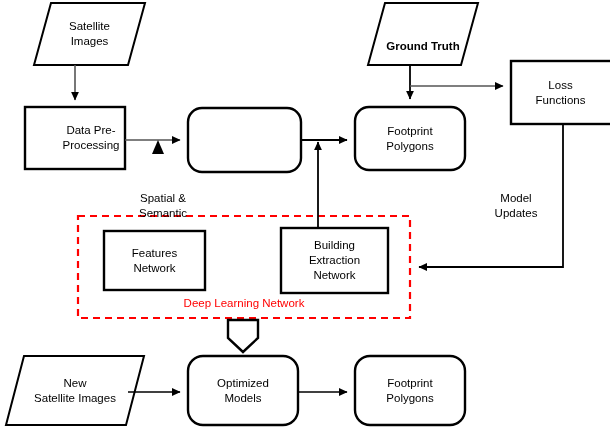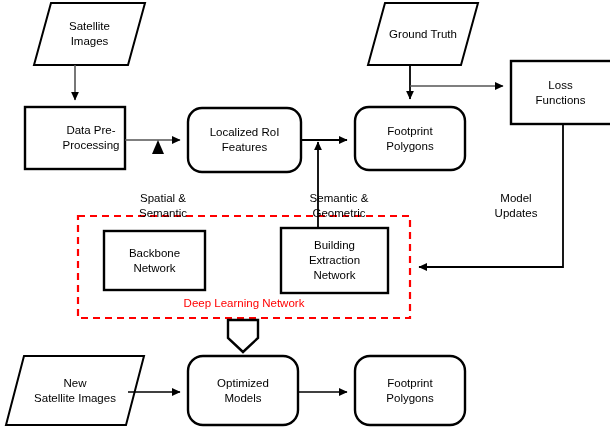--- a/index.html
+++ b/index.html
@@ -118,46 +118,42 @@
     <line x1="128" y1="392" x2="180" y2="392" stroke="#000000" stroke-width="1.6" marker-end="url(#arrow-filled)"></line>
 
     <line x1="298" y1="392" x2="347" y2="392" stroke="#000000" stroke-width="1.6" marker-end="url(#arrow-filled)"></line>
   </svg>
 
   <div class="node-label" style="left:34px; top:3px; width:111px; height:62px;">
     <span>Satellite
 Images</span>
   </div>
 
-  <div class="node-label" style="left:368px; top:3px; width:110px; height:62px;">
+  <div class="node-label" style="left:368px; top:15px; width:110px; height:62px;font-weight:bold;">
     <span>Ground Truth</span>
   </div>
 
   <div class="node-label" style="left:25px; top:107px; width:100px; height:62px;padding-left:16px;">
     <span>Data Pre-
 Processing</span>
   </div>
 
-  <div class="node-label" style="left:188px; top:108px; width:113px; height:64px;">
-    <span>Localized RoI
-Features</span>
-  </div>
 
   <div class="node-label" style="left:355px; top:107px; width:110px; height:63px;">
     <span>Footprint
 Polygons</span>
   </div>
 
   <div class="node-label" style="left:511px; top:61px; width:99px; height:63px;">
     <span>Loss
 Functions</span>
   </div>
 
   <div class="node-label" style="left:104px; top:231px; width:101px; height:59px;">
-    <span>Backbone
+    <span>Features
 Network</span>
   </div>
 
   <div class="node-label" style="left:281px; top:228px; width:107px; height:65px;">
     <span>Building
 Extraction
 Network</span>
   </div>
 
   <div class="node-label" style="left:10px; top:358px; width:130px; height:66px;">
@@ -177,23 +173,19 @@
 
   <div class="group-caption" style="left:78px; top:296px; width:332px;">
     <span>Deep Learning Network</span>
   </div>
 
   <div class="edge-label" style="left:118px; top:176px; width:90px;">
     <span>Spatial &amp;
 Semantic</span>
   </div>
 
-  <div class="edge-label" style="left:284px; top:176px; width:110px;">
-    <span>Semantic &amp;
-Geometric</span>
-  </div>
 
   <div class="edge-label" style="left:476px; top:176px; width:80px;">
     <span>Model
 Updates</span>
   </div>
 
 </div>
 
 </body></html>

